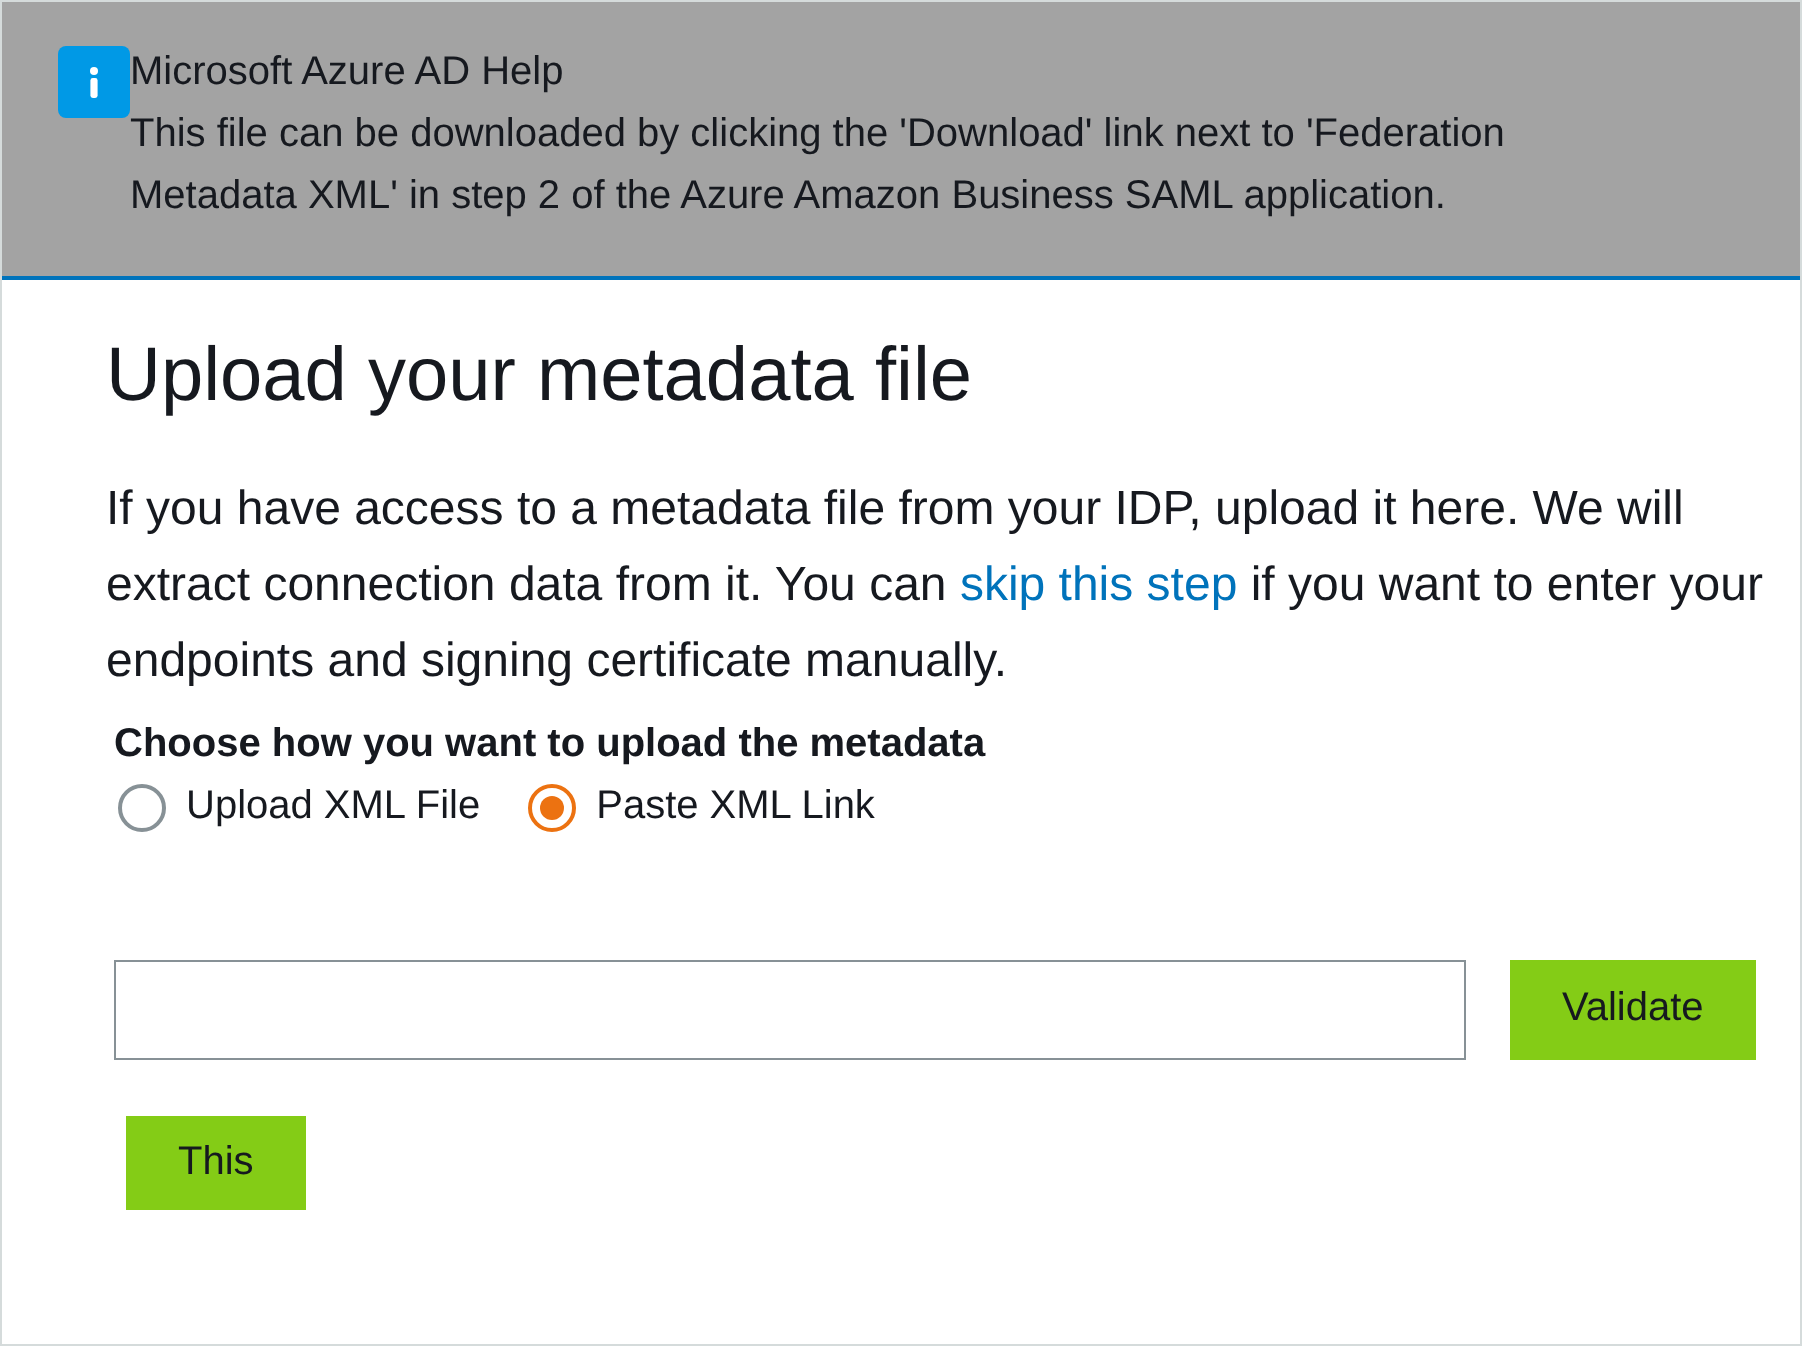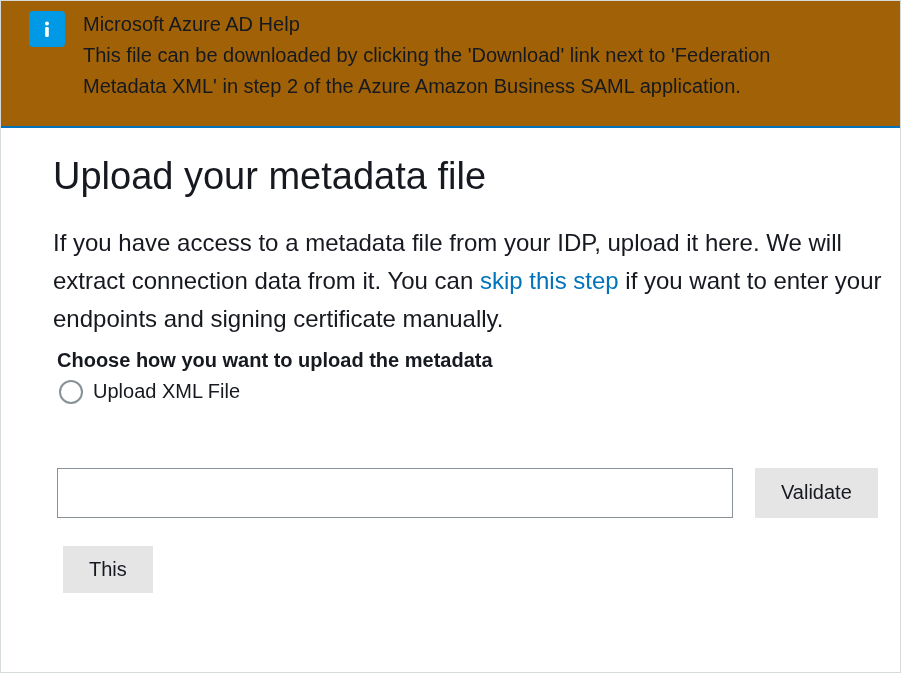--- a/index.html
+++ b/index.html
@@ -6,25 +6,24 @@
   body {
     font-family: "Amazon Ember", "Helvetica Neue", Arial, sans-serif;
     background: #fff;
     width: 901px;
     height: 673px;
     border: 1px solid #d5dbdb;
     overflow: hidden;
     color: #16191f;
   }
   .info-box {
-    background: #a16207;
+    background: #a3a3a3;
     border-bottom: 2px solid #0073bb;
-    padding: 8px 28px 24px 28px;
+    padding: 20px 28px 24px 28px;
     display: flex;
-    gap: 18px;
     align-items: flex-start;
   }
   .info-icon {
     flex: 0 0 auto;
     width: 36px;
     height: 36px;
     background: #0099e6;
     border-radius: 4px;
     display: flex;
     align-items: center;
@@ -110,21 +109,21 @@
   .xml-input {
     flex: 1;
     height: 50px;
     border: 1px solid #879196;
     font-size: 18px;
     padding: 0 10px;
     outline: none;
     max-width: 676px;
   }
   .btn {
-    background: #e5e5e5;
+    background: #84cc16;
     border: none;
     color: #16191f;
     font-size: 20px;
     padding: 12px 26px;
     cursor: pointer;
     font-family: inherit;
   }
   .back-row {
     margin-top: 28px;
     padding-left: 10px;
@@ -153,20 +152,24 @@
     <span>If you have access to a metadata file from your IDP, upload it here. We will extract connection data from it. You can </span><a>skip this step</a><span> if you want to enter your endpoints and signing certificate manually.</span>
   </p>
 
   <div class="choose-label">Choose how you want to upload the metadata</div>
 
   <div class="radio-row">
     <label class="radio-option">
       <span class="radio-circle"></span>
       <span>Upload XML File</span>
     </label>
+    <label class="radio-option">
+      <span class="radio-circle checked"></span>
+      <span>Paste XML Link</span>
+    </label>
   </div>
 
   <div class="input-row">
     <input type="text" class="xml-input" value="" style="">
     <button class="btn">Validate</button>
   </div>
 
   <div class="back-row">
     <button class="btn">This</button>
   </div>

